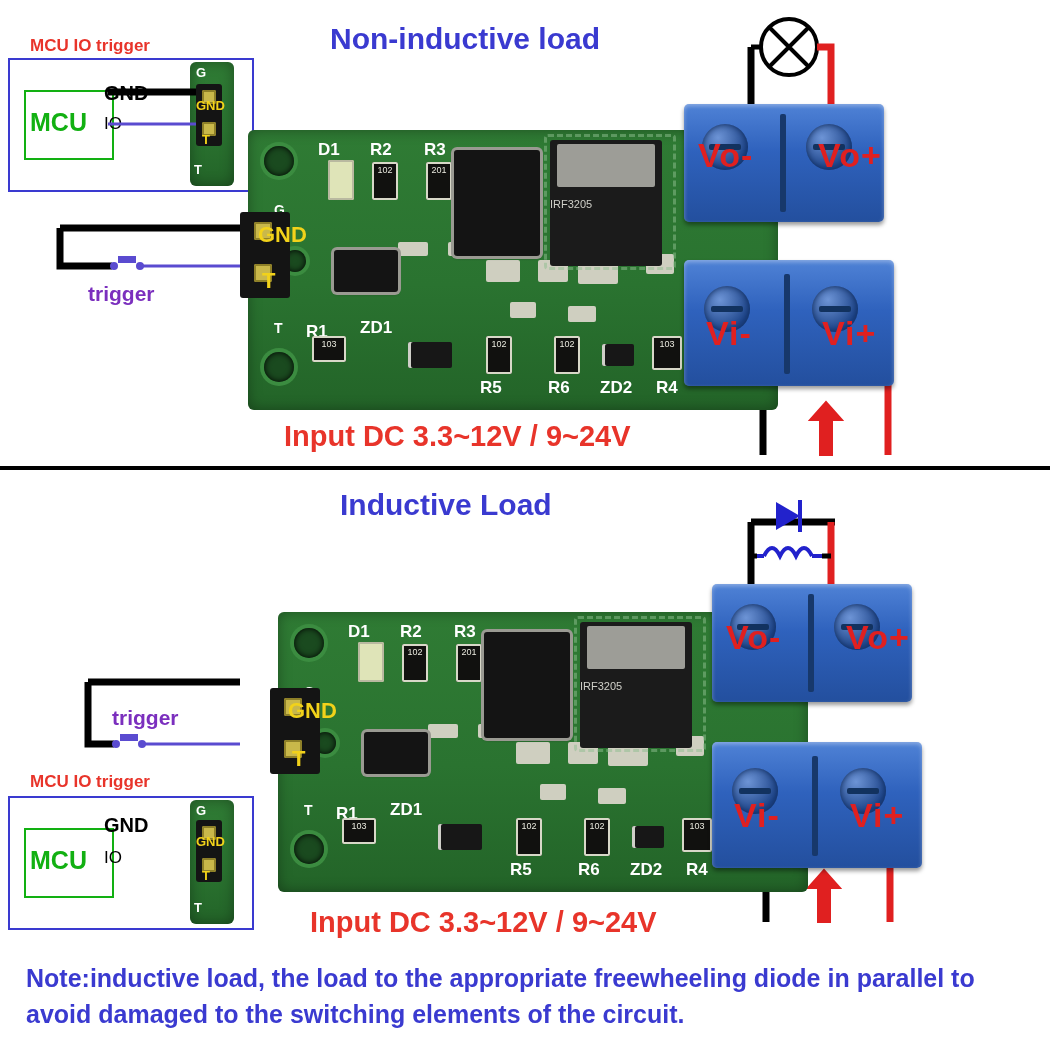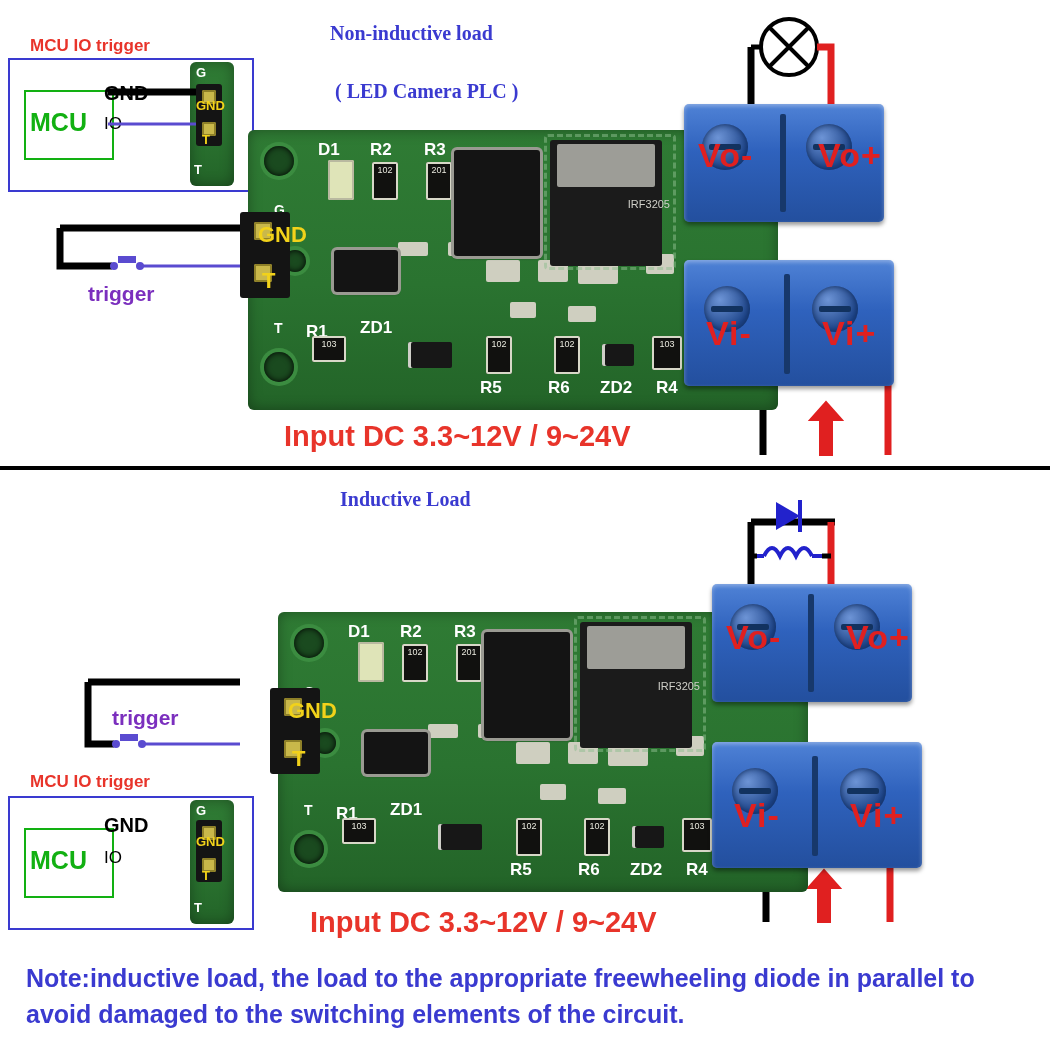--- a/index.html
+++ b/index.html
@@ -5,38 +5,38 @@
   html,body{margin:0;padding:0;background:#fff;}
   body{width:1050px;height:1050px;position:relative;overflow:hidden;
        font-family:"Liberation Sans",sans-serif;}
   .panel{position:absolute;left:0;width:1050px;}
   #panel-top{top:0;height:466px;}
   #panel-bottom{top:470px;height:480px;}
   .divider{position:absolute;left:0;top:466px;width:1050px;height:4px;background:#000;}
 
   
   .title{position:absolute;color:#3a3ad0;font-weight:bold;white-space:nowrap;}
-  .title.big{font-size:20px;font-family:Liberation Serif, serif;}
+  .title.big{font-size:30px;}
   .inputdc{position:absolute;color:#e8342a;font-weight:bold;font-size:29px;white-space:nowrap;}
 
   
   .pcb{position:absolute;background:linear-gradient(180deg,#2f7b34 0%,#2a7330 55%,#236428 100%);
        border-radius:6px;box-shadow:inset 0 0 14px rgba(0,0,0,.35);}
   .pcb .hole{position:absolute;width:30px;height:30px;border-radius:50%;
        background:#1a4a1f;box-shadow:inset 0 0 6px #000, 0 0 0 4px #3b8c40;}
   .silk{position:absolute;color:#ffffff;font-size:14px;font-weight:bold;font-family:"Liberation Sans",sans-serif;}
   .smd{position:absolute;background:#11110f;border-radius:2px;
        box-shadow:inset 0 0 0 2px #d8d8c8;}
   .smd span{display:block;color:#e9e9de;font-size:9px;text-align:center;line-height:1.9;}
   .pad{position:absolute;background:#cfcfc0;border-radius:2px;}
   .ic{position:absolute;background:#141414;border-radius:3px;box-shadow:0 2px 3px rgba(0,0,0,.5);}
   .ic.legs{box-shadow:0 0 0 3px #9a9a92, 0 2px 3px rgba(0,0,0,.5);}
   .mosfet{position:absolute;background:#1b1b1b;border-radius:3px;}
   .mosfet .tab{position:absolute;left:6%;top:4px;width:88%;height:34%;background:#9d9d97;border-radius:2px;}
-  .mosfet .txt{position:absolute;left:8px;top:46%;width:100%;text-align:right;color:#cfcfc8;font-size:11px;}
+  .mosfet .txt{position:absolute;left:0;top:46%;width:100%;text-align:left;color:#cfcfc8;font-size:11px;}
   .led{position:absolute;background:#dfe4b8;border-radius:2px;box-shadow:inset 0 0 0 2px #b9b9a0;}
   .diode{position:absolute;background:#171717;border-radius:2px;box-shadow:inset 3px 0 0 #cfcfc8;}
 
   
   .conn{position:absolute;background:linear-gradient(180deg,#4f82d6 0%,#2f62bd 40%,#234f9e 100%);
         border-radius:5px;box-shadow:inset 0 2px 4px rgba(255,255,255,.35), 0 3px 4px rgba(0,0,0,.4);}
   .conn .screw{position:absolute;width:46px;height:46px;border-radius:50%;
         background:radial-gradient(circle at 35% 30%,#6d94d6,#1d4489 70%);
         box-shadow:inset 0 0 6px #102b59;}
   .conn .screw::after{content:"";position:absolute;left:7px;top:20px;width:32px;height:6px;background:#12325f;border-radius:2px;}
@@ -67,21 +67,20 @@
   
   .note{position:absolute;left:26px;top:960px;width:1000px;color:#3a3ad0;
         font-weight:bold;font-size:25px;line-height:1.45;}
 </style>
 </head>
 <body>
 
 <div class="panel" id="panel-top">
 
   <div class="title big" style="left:330px;top:22px;">Non-inductive load</div>
-  <div class="title big" style="left:335px;top:80px;">( LED Camera PLC )</div>
 
   <div class="mculabel" style="left:30px;top:36px;">MCU IO trigger</div>
   <div class="mcubox" style="left:8px;top:58px;width:242px;height:130px;"></div>
   <div class="mcuinner" style="left:24px;top:90px;width:86px;height:66px;"></div>
   <div class="mcutext" style="left:30px;top:108px;">MCU</div>
   <div class="gndtxt" style="left:104px;top:82px;">GND</div>
   <div class="iotxt" style="left:104px;top:114px;">IO</div>
 
   <div class="pcb" style="left:190px;top:62px;width:44px;height:124px;">
     <div class="silk" style="left:6px;top:3px;font-size:13px;">G</div>

